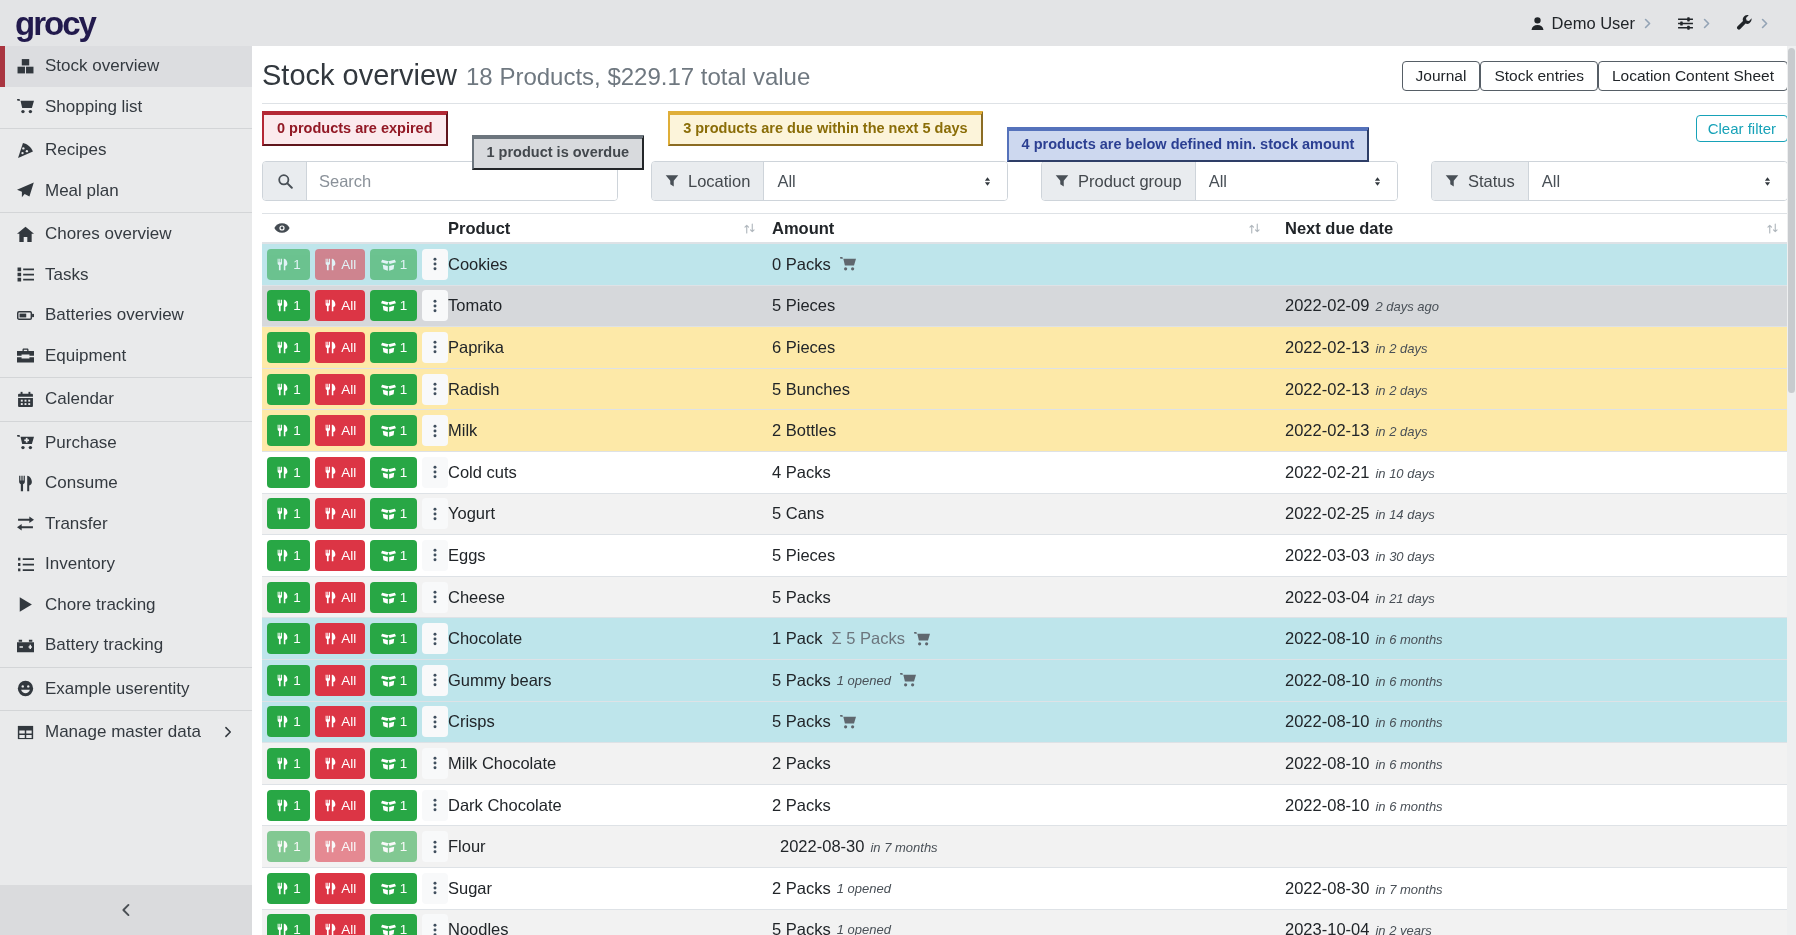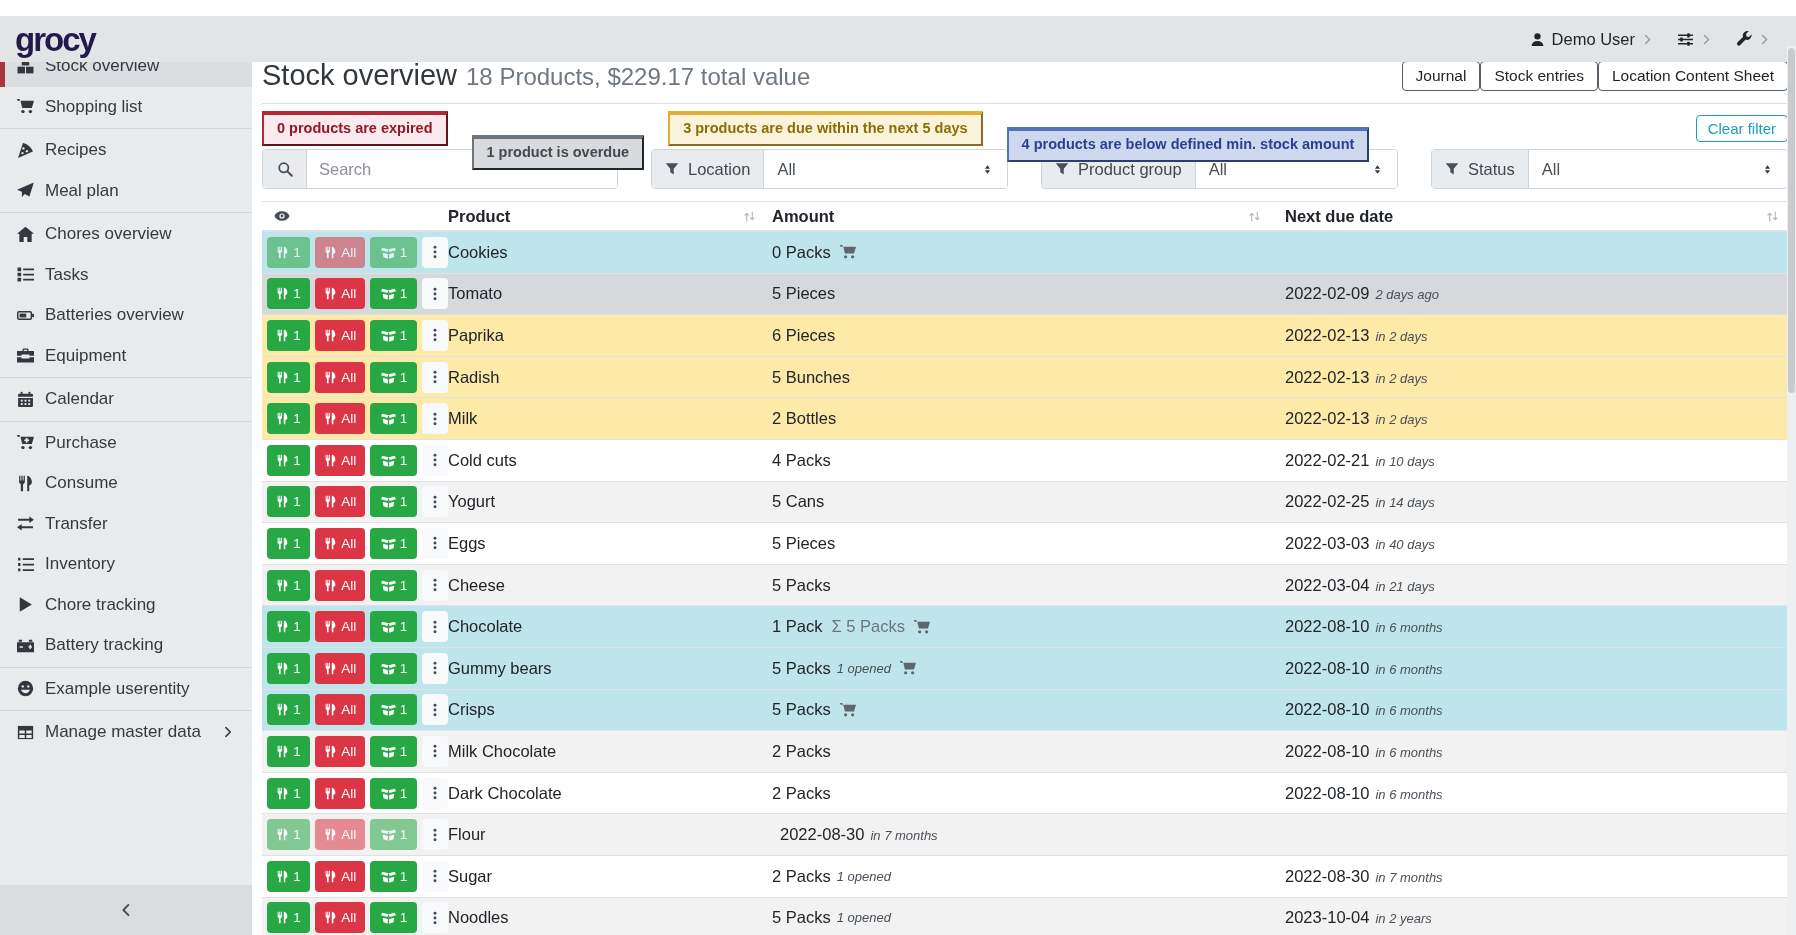--- a/index.html
+++ b/index.html
@@ -2,21 +2,21 @@
 <html><head>
 <meta charset="utf-8">
 <style>
   * { box-sizing: border-box; }
   html,body { margin:0; padding:0; width:1796px; height:935px; overflow:hidden;
     font-family:"Liberation Sans","DejaVu Sans",sans-serif; background:#fff; color:#212529; }
   .icon { display:inline-flex; align-items:center; justify-content:center; }
   .icon svg { display:block; }
 
   
-  .topbar { position:fixed; top:16px; left:0; right:0; height:46px; background:#e3e4e6;
+  .topbar { position:fixed; top:0; left:0; right:0; height:46px; background:#e3e4e6;
     display:flex; align-items:center; justify-content:space-between; padding:0 26px 0 15px; z-index:20;text-align:center; }
   .logo { font-size:33px; font-weight:800; letter-spacing:-2px; color:#221a4d; line-height:1; }
   .topbar-right { display:flex; align-items:center; gap:24px; }
   .tb-item { display:flex; align-items:center; gap:7px; color:#212529; font-size:16.5px; cursor:pointer; }
   .tb-item .caret { color:#93a3b5; }
 
   
   .sidebar { position:fixed; top:46px; left:0; bottom:0; width:252px; background:#e9eaeb; z-index:10; }
   .sb-item { display:flex; align-items:center; gap:10px; height:40.5px; padding:0 14px 0 15px;
     font-size:17px; color:#343a40; cursor:pointer; position:relative; }
@@ -43,21 +43,21 @@
   .chip { border-top:4px solid; padding:5px 13px 8px; font-size:14.5px; font-weight:700;
     margin-right:24px; cursor:pointer; white-space:nowrap; }
   .chip.expired   { border-color:#b42835; background:#fbeaed; color:#921925; }
   .chip.overdue   { border-color:#6c757d; background:#d8dadd; color:#43484d;margin-top:24px; }
   .chip.due-soon  { border-color:#dfae38; background:#fcf4da; color:#8a6d08; }
   .chip.below-min { border-color:#5572bb; background:#cdd8ef; color:#2b3f92;margin-top:16px; }
   .clear-filter { position:absolute; right:0; top:4px; background:#fff; border:1px solid #17a2b8;
     color:#17a2b8; border-radius:4px; font-size:15px; padding:4px 11px; cursor:pointer; font-family:inherit; }
 
   
-  .filters-row { display:flex; gap:33px; }
+  .filters-row { margin-top:12px; display:flex; gap:33px; }
   .search-group { flex:0 0 356px; display:flex; border:1px solid #ced4da; border-radius:4px; height:40px; overflow:hidden; }
   .search-group .prepend { width:44px; background:#e9ecef; border-right:1px solid #ced4da;
     display:flex; align-items:center; justify-content:center; color:#495057; }
   .search-group input { flex:1; border:none; outline:none; font-size:16.5px; padding:0 12px;
     color:#495057; font-family:inherit; }
   .search-group input::placeholder { color:#8a9199; }
   .filter-group { flex:1; display:flex; border:1px solid #ced4da; border-radius:4px; height:40px; overflow:hidden; }
   .filter-group .flabel { background:#e9ecef; border-right:1px solid #ced4da; display:flex; align-items:center;
     gap:9px; padding:0 13px; font-size:16.5px; color:#43484d; }
   .filter-group .flabel .icon { color:#495057; }
@@ -813,21 +813,21 @@
                   <circle cx="8" cy="8" r="1.7"></circle>
                   <circle cx="8" cy="13.4" r="1.7"></circle>
                 </svg>
               </span>
             </button>
           </div>
           <div class="cell product">Eggs</div>
           <div class="cell amount">
             <span>5 Pieces</span>
           </div>
-          <div class="cell due"><span>2022-03-03</span><span class="note">in 40 days</span></div>
+          <div class="cell due"><span>2022-03-03</span><span class="note">in 30 days</span></div>
         </div>
         <div class="trow  striped ">
           <div class="cell actions">
             <button class="rbtn w1">
               <span class="icon ">
                 <svg viewBox="0 0 16 16" width="13" height="13" fill="currentColor">
                   <path d="M2 .8h1.2v4.4h.9V.8h1.2v4.4h.9V.8h1.2v5.6c0 1.1-.7 2-1.7 2.3v6.5H3.6V8.7C2.7 8.4 2 7.5 2 6.4z"></path>
                   <path d="M9.6.8c2.4 0 4.4 2.9 4.4 5.9 0 1.6-1 2.9-2.5 3.1v5.4h-1.9z"></path>
                 </svg>
               </span>

